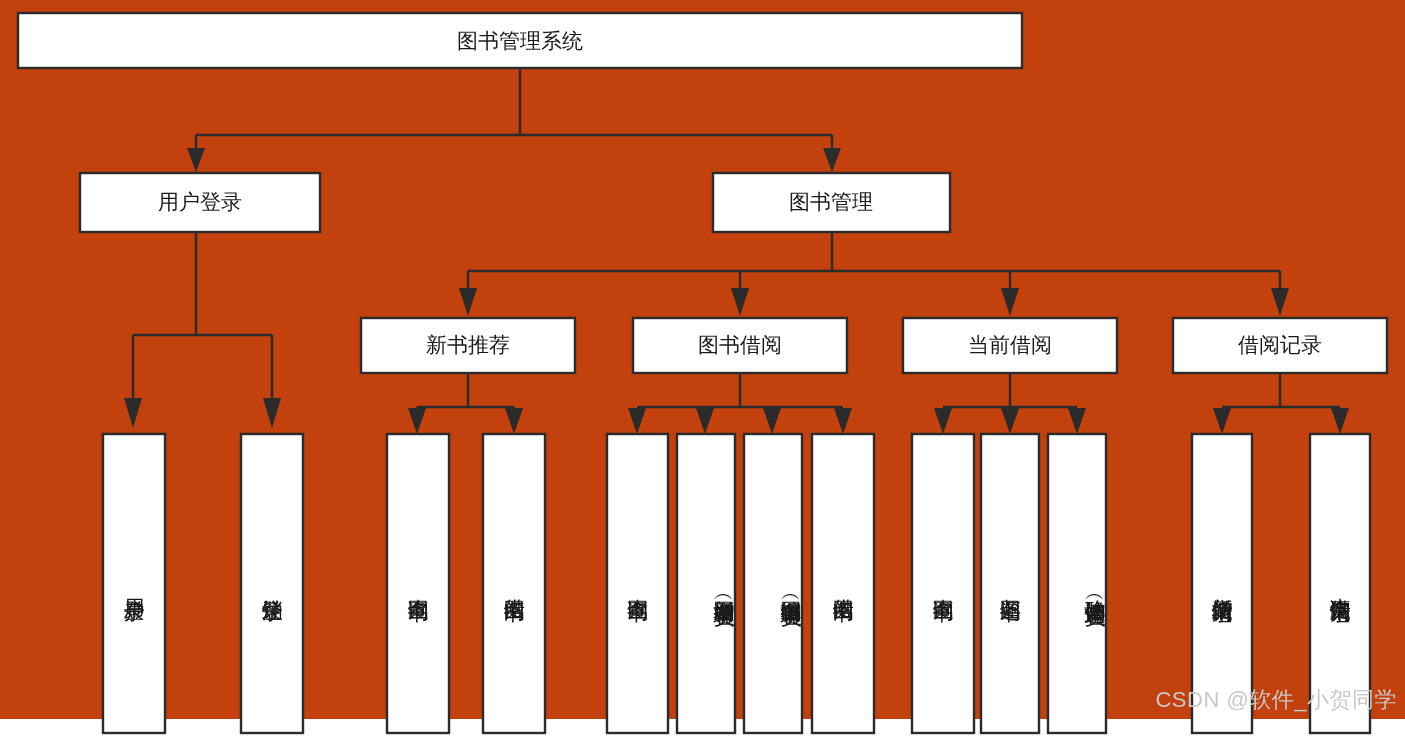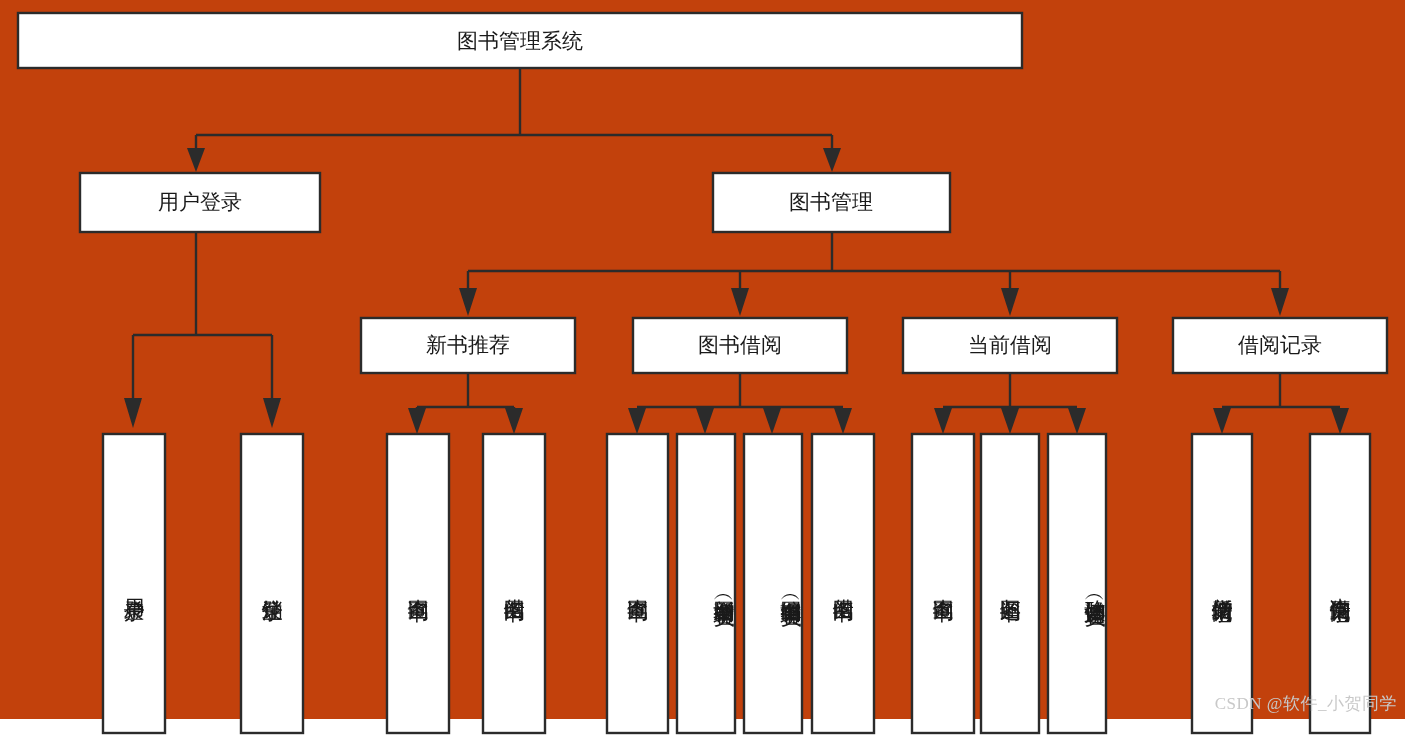--- a/index.html
+++ b/index.html
@@ -68,22 +68,22 @@
     writing-mode: vertical-rl;
     text-orientation: upright;
     white-space: nowrap;
     letter-spacing: 1px;
     pointer-events: none;
   }
   .watermark {
     position: absolute;
     right: 8px;
     bottom: 4px;
-    font-family: Liberation Serif, serif;
-    font-size: 17px;
+    font-family: Liberation Sans, sans-serif;
+    font-size: 22px;
     color: #c8c8c8;
     white-space: nowrap;
     letter-spacing: 0.5px;
   }
 </style>
 </head>
 <body>
 
 <div id="diagram-root">
 

